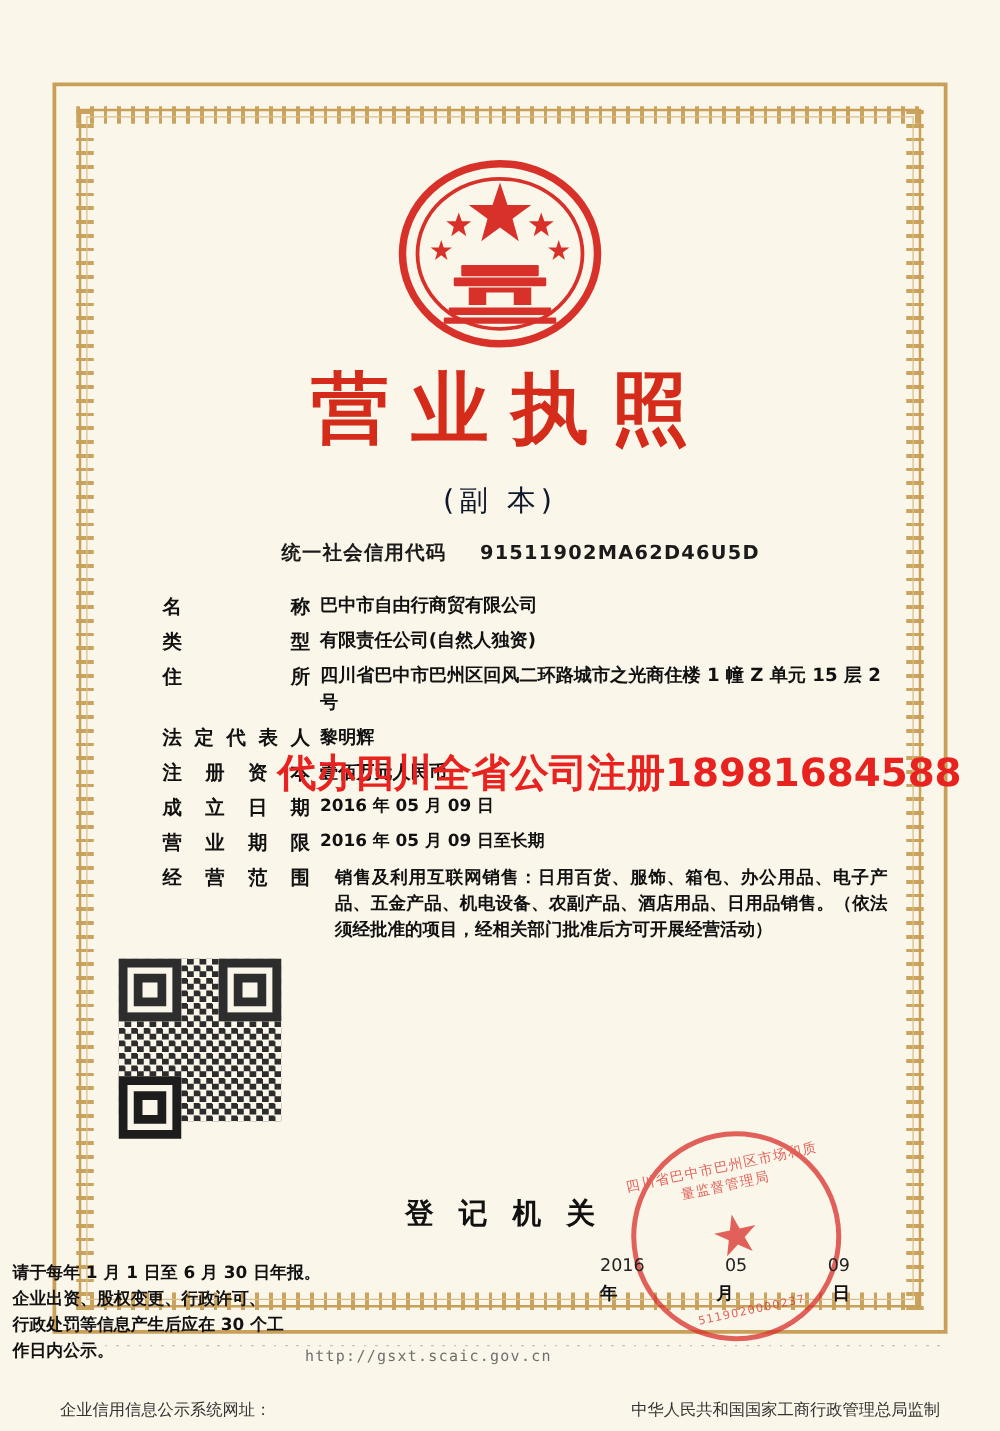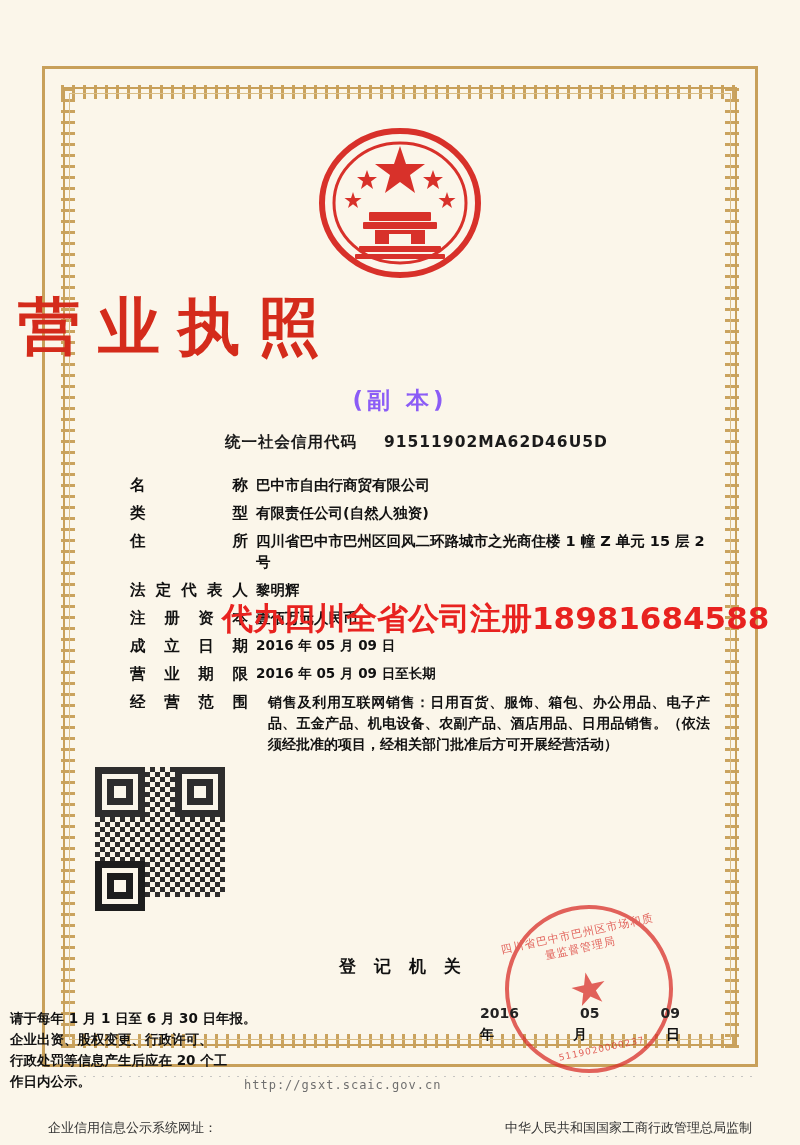--- a/index.html
+++ b/index.html
@@ -63,37 +63,37 @@
     top: 118px;
     transform: translateX(-50%);
     width: 170px;
     height: 165px;
   }
 
   .title {
     position: absolute;
     left: 0; right: 0;
     top: 285px;
+    text-align: center;
     font-family: Liberation Mono, monospace;
     font-size: 62px;
     font-weight: bold;
     letter-spacing: 18px;
     color: #d42b1b;
     text-indent: 18px;
   }
   .subtitle {
     position: absolute;
     left: 0; right: 0;
     top: 385px;
     text-align: center;
     font-family: "DejaVu Sans", sans-serif;
     font-size: 23px;
-    color: #8b5cf6;
+    color: #0f172a;
     letter-spacing: 4px;
-    font-weight: bold;
   }
 
   .credit-code {
     position: absolute;
     left: 0; right: 0;
     top: 432px;
     text-align: center;
     font-family: "DejaVu Sans", sans-serif;
     font-size: 15.5px;
     font-weight: bold;
@@ -187,21 +187,21 @@
     letter-spacing: 0px;
   }
 
   
   .authority {
     position: absolute;
     left: 0; right: 0;
     top: 955px;
     text-align: center;
     font-family: "DejaVu Sans", sans-serif;
-    font-size: 17px;
+    font-size: 23px;
     font-weight: bold;
     letter-spacing: 6px;
     color: #111;
     text-indent: 6px;
   }
 
   
   .seal {
     position: absolute;
     left: 505px;
@@ -240,21 +240,21 @@
     top: 1005px;
     width: 200px;
     font-family: "DejaVu Sans", sans-serif;
     font-size: 14px;
     color: #222;
     display: flex;
     align-items: flex-end;
     justify-content: space-between;
   }
   .date-line .d-year, .date-line .d-month, .date-line .d-day {
-    font-weight: bold;
+    font-weight: normal;
   }
   .date-units {
     position: absolute;
     left: 480px;
     top: 1026px;
     width: 200px;
     display: flex;
     justify-content: space-between;
     font-family: "DejaVu Sans", sans-serif;
     font-size: 14px;
@@ -450,21 +450,21 @@
   </div>
   <div class="date-units">
     <span>年</span>
     <span>月</span>
     <span>日</span>
   </div>
 
   <div class="notice">
     <div>请于每年 1 月 1 日至 6 月 30 日年报。</div>
     <div>企业出资、股权变更、行政许可、</div>
-    <div>行政处罚等信息产生后应在 20 个工</div>
+    <div>行政处罚等信息产生后应在 30 个工</div>
     <div>作日内公示。</div>
   </div>
 
   <div class="perforation"></div>
 
   <div class="site-url">http://gsxt.scaic.gov.cn</div>
 
   <div class="footer">
     <span>企业信用信息公示系统网址：</span>
     <span>中华人民共和国国家工商行政管理总局监制</span>

